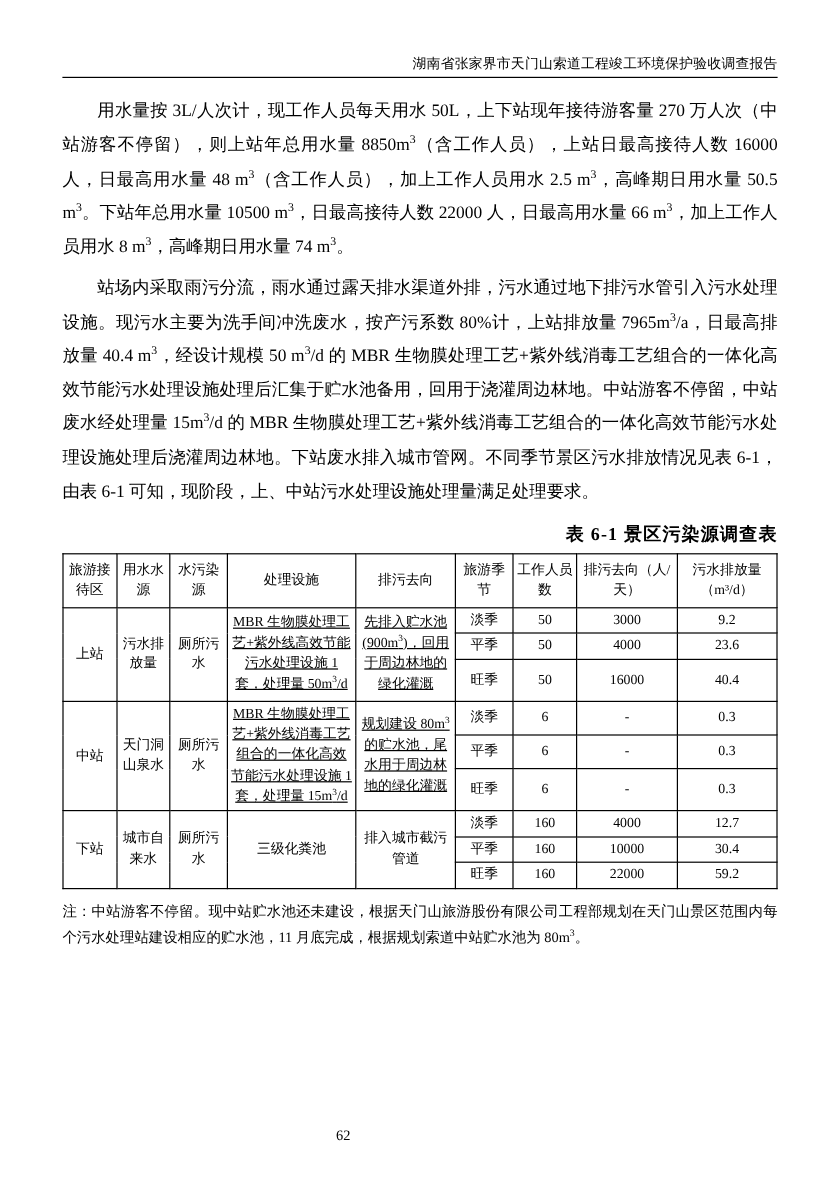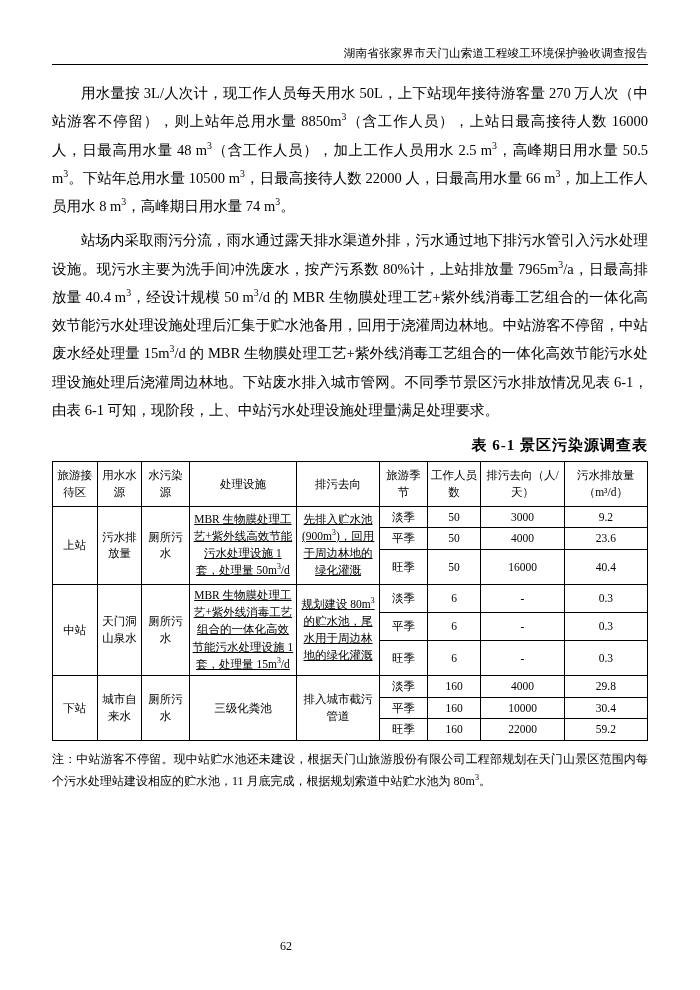--- a/index.html
+++ b/index.html
@@ -182,21 +182,21 @@
 
       <tr>
         <td rowspan="3">下站</td>
         <td rowspan="3">城市自来水</td>
         <td rowspan="3">厕所污水</td>
         <td rowspan="3">三级化粪池</td>
         <td rowspan="3">排入城市截污管道</td>
         <td>淡季</td>
         <td>160</td>
         <td>4000</td>
-        <td>29.8</td>
+        <td>12.7</td>
       </tr>
       <tr>
         <td>平季</td>
         <td>160</td>
         <td>10000</td>
         <td>30.4</td>
       </tr>
       <tr>
         <td>旺季</td>
         <td>160</td>

